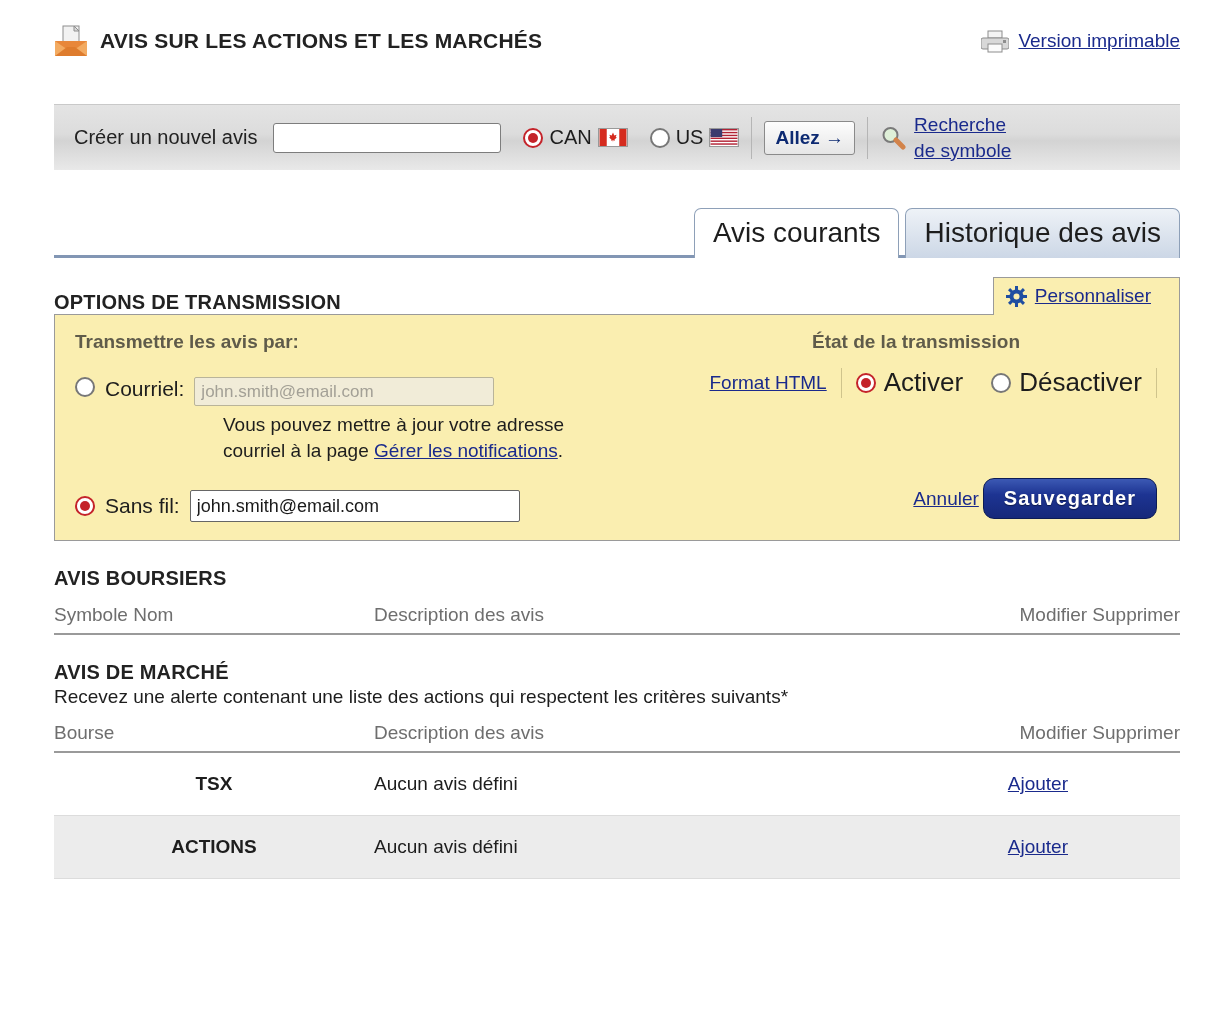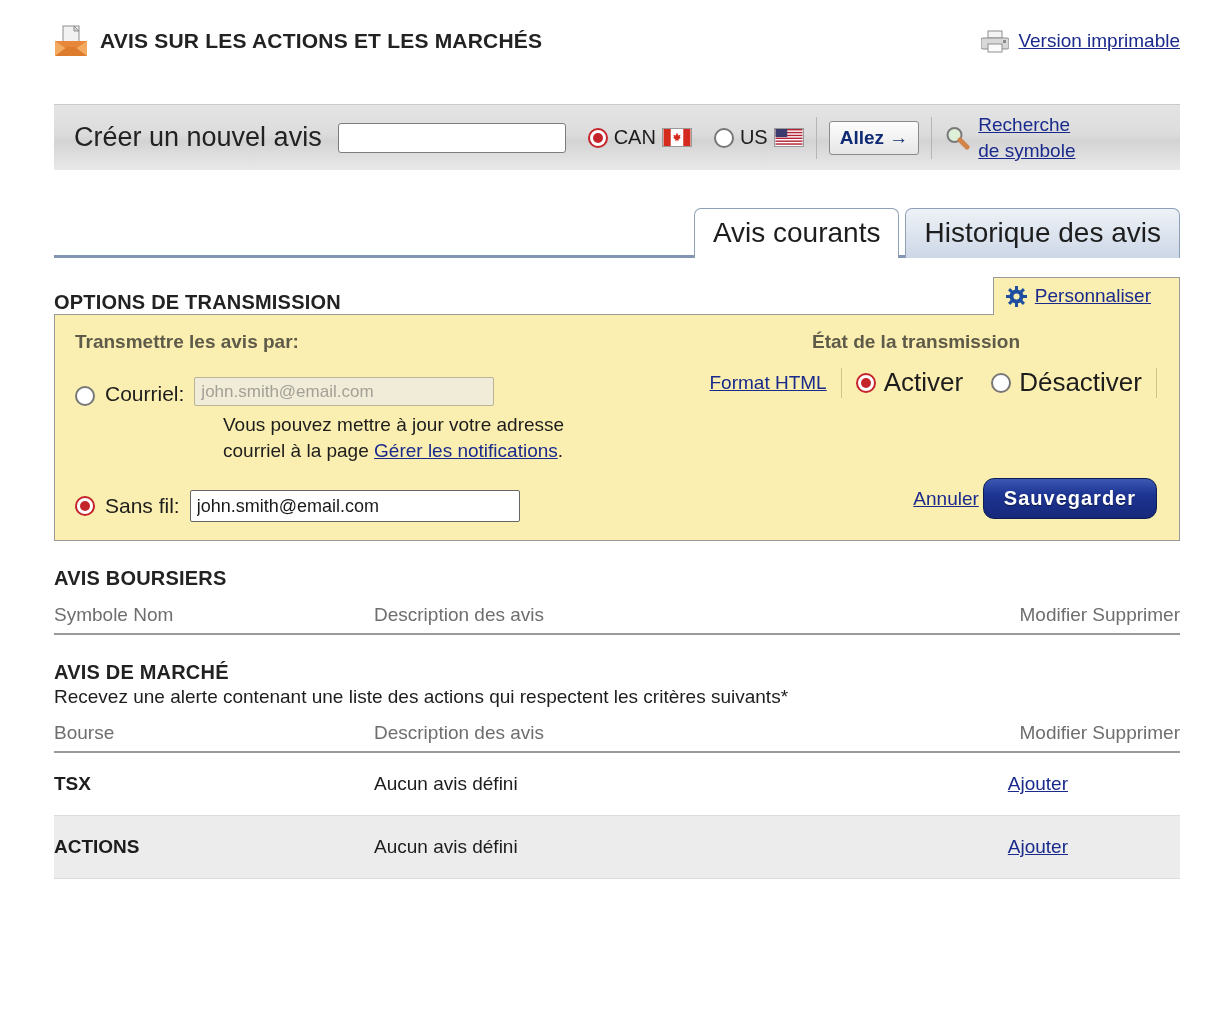--- a/index.html
+++ b/index.html
@@ -31,21 +31,21 @@
 
   
   .searchbar {
     margin: 22px 0 0 0;
     height: 66px;
     background: linear-gradient(180deg,#e4e4e4 0%, #dcdcdc 45%, #d3d3d3 55%, #e9e9e9 100%);
     border-top: 1px solid #c9c9c9;
     display: flex; align-items: center;
     padding: 0 14px 0 20px;
   }
-  .searchbar-label { font-size: 27px; color: #222; white-space: nowrap; }
+  .searchbar-label { font-size: 20px; color: #222; white-space: nowrap; }
   .symbol-input {
     margin-left: 16px;
     width: 228px; height: 30px;
     border: 1px solid #7d7d7d; border-radius: 3px;
     background: #fff; font-size: 15px; padding: 0 6px;
     font-family: "Liberation Sans", sans-serif;
   }
   .market-opts { display: flex; align-items: center; margin-left: 22px; gap: 6px; }
   .radio {
     width: 20px; height: 20px; border-radius: 50%;
@@ -109,21 +109,21 @@
   .panel {
     background: #faeeb0; border: 1px solid #9a9a9a;
     padding: 16px 22px 18px 20px;
     display: flex;
   }
   .panel-left { width: 600px; flex: none; }
   .panel-right { flex: 1; }
   .panel-heading { font-size: 19px; font-weight: bold; color: #5f5b4a; }
   .panel-heading.center { text-align: center; }
 
-  .row-courriel { display: flex; align-items: flex-end; gap: 10px; margin-top: 24px; }
+  .row-courriel { display: flex; align-items: flex-start; gap: 10px; margin-top: 24px; }
   .row-courriel .lbl { font-size: 21px; color: #1d1d1d; }
   .email-disabled {
     width: 300px; height: 29px; border: 1px solid #b9b49a;
     background: #f1ecd8; color: #a3a096; font-size: 17px;
     padding: 0 6px; border-radius: 2px;
     font-family: "Liberation Sans", sans-serif;
   }
   .hint {
     margin: 6px 0 0 148px; width: 360px;
     font-size: 19px; color: #1d1d1d; line-height: 1.37;
@@ -163,21 +163,21 @@
     border-bottom: 2px solid #9a9a9a;
   }
   table.alerts th.right { text-align: right; }
   table.alerts td {
     font-size: 19px; color: #1d1d1d; padding: 20px 0;
     border-bottom: 1px solid #dcdcdc;
   }
   table.alerts td.sym { font-weight: bold; }
   table.alerts td.right { text-align: right; padding-right: 112px; }
   tr.alt td { background: #ececec; }
-  .col-a { width: 320px; }
+  .col-a { width: 320px; text-align: center; }
   .col-b { width: auto; }
   .col-c { width: 200px; }
 </style>
 </head>
 <body>
 
 <div class="page">
 
   <div class="header">
     <div class="header-left">

